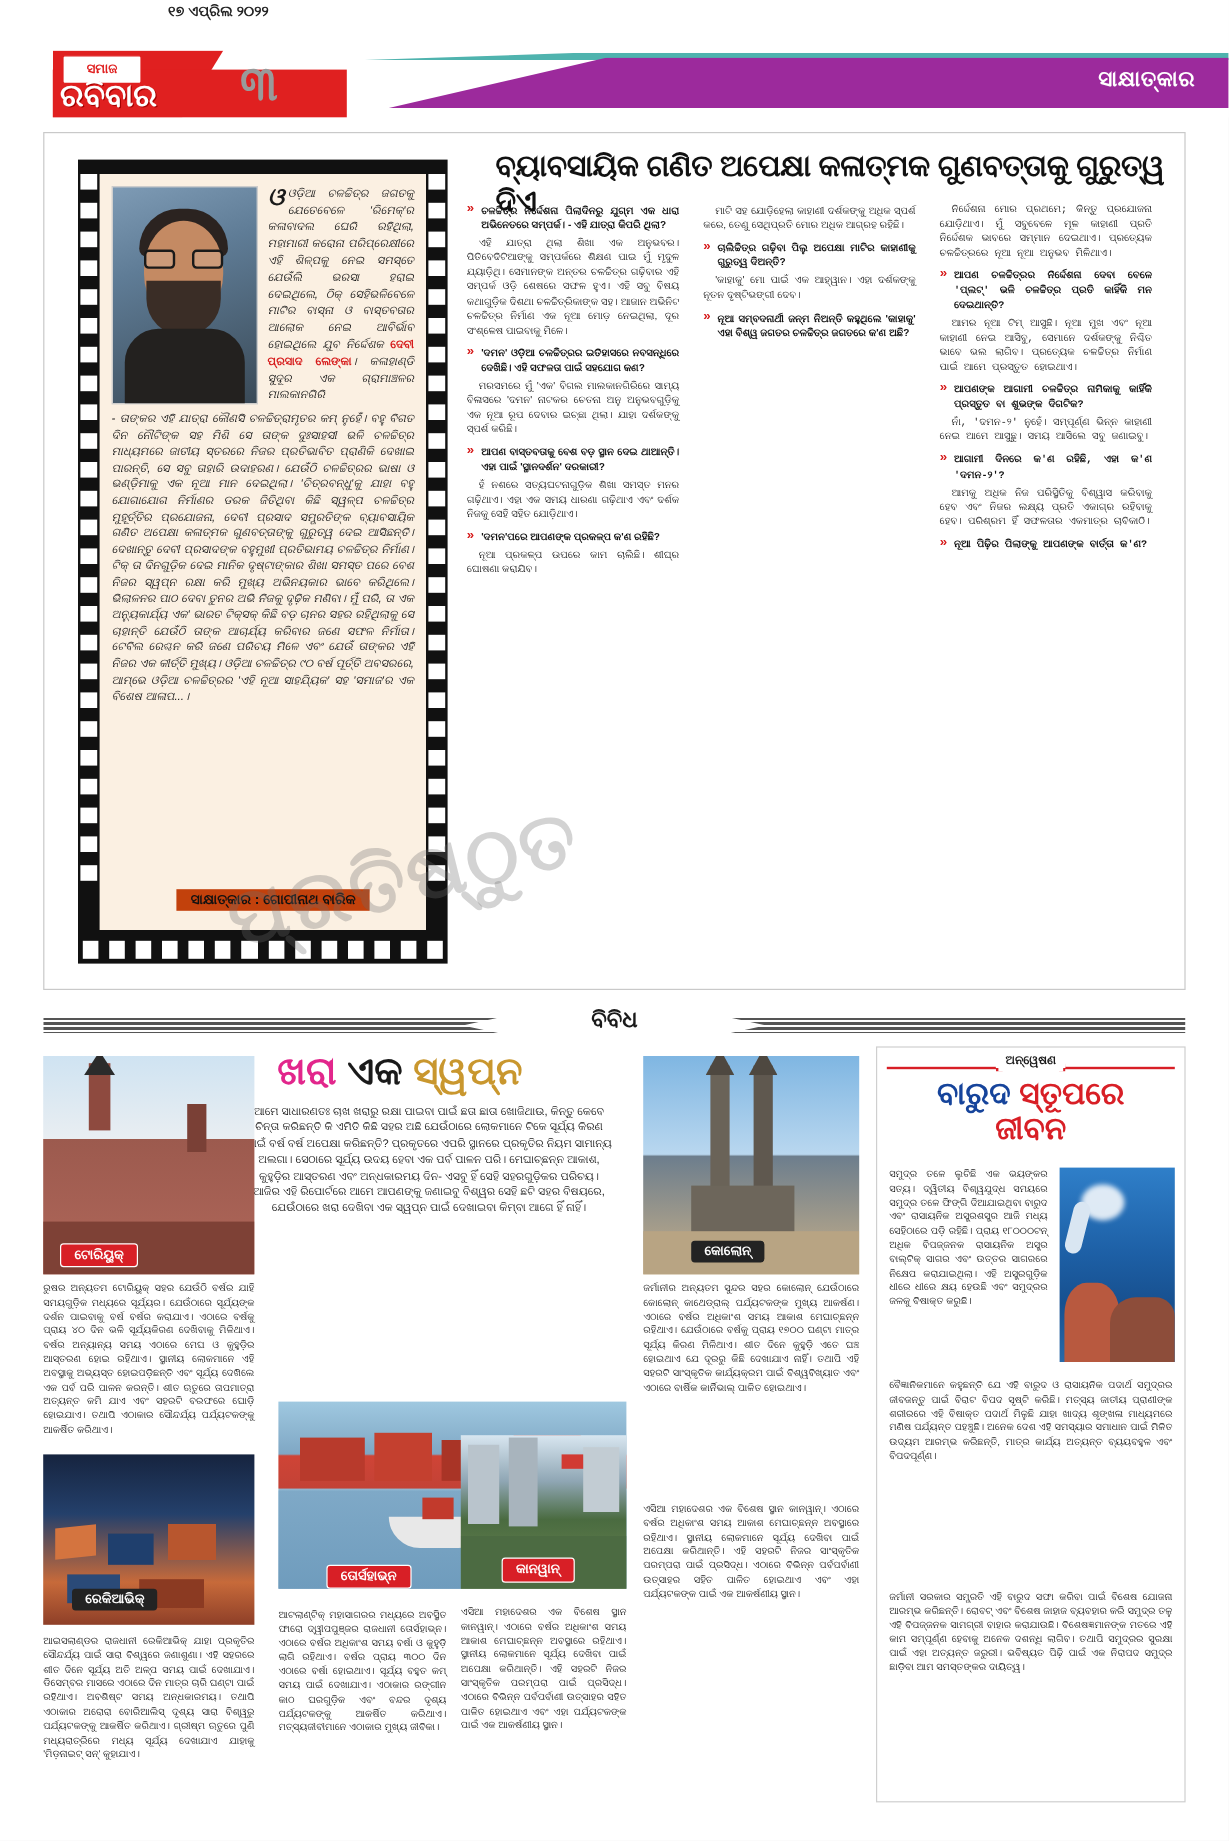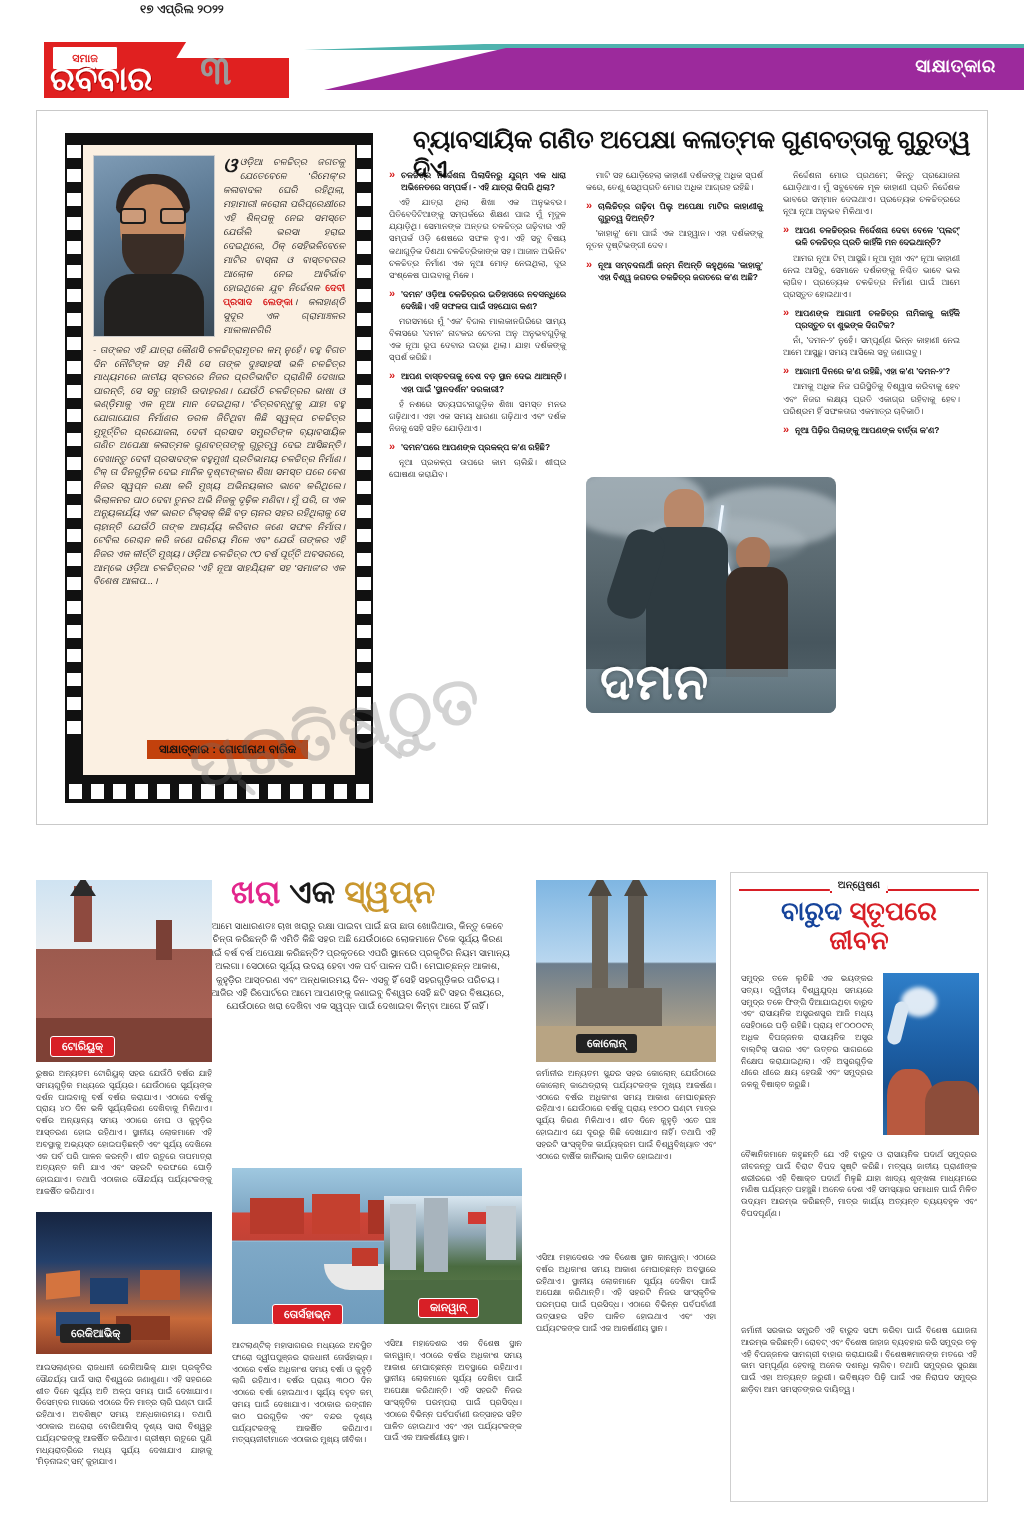--- a/index.html
+++ b/index.html
@@ -28,21 +28,21 @@
     background:#e02020;
   }
   .logo-badge{
     position:absolute;left:8px;top:4px;width:64px;height:22px;
     background:#fff;border:1px solid #e02020;border-radius:2px;
     display:flex;align-items:center;justify-content:center;
     font-size:11px;font-weight:bold;color:#e02020;line-height:1;
   }
   .logo-word{
     position:absolute;left:6px;top:18px;
-    font-size:33px;font-weight:bold;color:#ffffff;
+    font-size:26px;font-weight:bold;color:#ffffff;
     letter-spacing:0px;line-height:38px;
     text-shadow:1px 1px 0 #a50000;
     white-space:nowrap;
   }
   .logo-date{
     position:absolute;left:140px;top:2px;
     font-size:12px;color:#222;font-weight:bold;white-space:nowrap;
   }
   .page-no{
     position:absolute;left:200px;top:50px;
@@ -118,21 +118,21 @@
     position:absolute;left:64px;bottom:16px;
     background:#c2410c;padding:3px 12px;
     font-size:11.5px;font-weight:bold;color:#111;white-space:nowrap;
   }
 
   
   .cols{position:absolute;left:352px;top:58px;width:586px;height:630px;}
   .col{position:absolute;top:0;width:177px;font-size:8.4px;line-height:12.1px;color:#1b1b1b;text-align:justify;}
   .col.c1{left:0;}
   .col.c2{left:197px;}
-  .col.c3{left:394px;}
+  .col.c3{left:394px;font-family:Liberation Mono, monospace;}
   .q{margin:0 0 3px 0;padding-left:12px;position:relative;font-weight:bold;color:#111;}
   .q:before{
     content:"»";position:absolute;left:0;top:-1px;color:#d61a1a;font-size:11px;font-weight:bold;
   }
   .a{margin:0 0 7px 0;text-indent:10px;}
   .poster{
     position:absolute;left:197px;top:308px;width:250px;height:236px;
     border-radius:8px;overflow:hidden;
     background:linear-gradient(180deg,#6c7c85 0%,#59686f 40%,#47565e 70%,#56666d 100%);
   }
@@ -358,43 +358,32 @@
         <p class="a">ନିର୍ଦ୍ଦେଶନା ମୋର ପ୍ରଥମେ; କିନ୍ତୁ ପ୍ରଯୋଜନା ଯୋଡ଼ିଥାଏ। ମୁଁ ସବୁବେଳେ ମୂଳ କାହାଣୀ ପ୍ରତି ନିର୍ଦ୍ଦେଶକ ଭାବରେ ସମ୍ମାନ ଦେଇଥାଏ। ପ୍ରତ୍ୟେକ ଚଳଚ୍ଚିତ୍ରରେ ନୂଆ ନୂଆ ଅନୁଭବ ମିଳିଥାଏ।</p>
         <p class="q">ଆପଣ ଚଳଚ୍ଚିତ୍ରର ନିର୍ଦ୍ଦେଶନା ଦେବା ବେଳେ 'ପ୍ଲଟ୍' ଭଳି ଚଳଚ୍ଚିତ୍ର ପ୍ରତି କାହିଁକି ମନ ଦେଇଥାନ୍ତି?</p>
         <p class="a">ଆମର ନୂଆ ଟିମ୍ ଆସୁଛି। ନୂଆ ମୁଖ ଏବଂ ନୂଆ କାହାଣୀ ନେଇ ଆସିବୁ, ସେମାନେ ଦର୍ଶକଙ୍କୁ ନିଶ୍ଚିତ ଭାବେ ଭଲ ଲାଗିବ। ପ୍ରତ୍ୟେକ ଚଳଚ୍ଚିତ୍ର ନିର୍ମାଣ ପାଇଁ ଆମେ ପ୍ରସ୍ତୁତ ହୋଇଥାଏ।</p>
         <p class="q">ଆପଣଙ୍କ ଆଗାମୀ ଚଳଚ୍ଚିତ୍ର ନାମିକାକୁ କାହିଁକି ପ୍ରସ୍ତୁତ ବା ଶୁଭଙ୍କ ଦିଗଟିକ?</p>
         <p class="a">ନାଁ, 'ଦମନ-୨' ନୁହେଁ। ସମ୍ପୂର୍ଣ୍ଣ ଭିନ୍ନ କାହାଣୀ ନେଇ ଆମେ ଆସୁଛୁ। ସମୟ ଆସିଲେ ସବୁ ଜଣାଇବୁ।</p>
         <p class="q">ଆଗାମୀ ଦିନରେ କ'ଣ ରହିଛି, ଏହା କ'ଣ 'ଦମନ-୨'?</p>
         <p class="a">ଆମକୁ ଅଧିକ ନିଜ ପରିସ୍ଥିତିକୁ ବିଶ୍ୱାସ କରିବାକୁ ହେବ ଏବଂ ନିଜର ଲକ୍ଷ୍ୟ ପ୍ରତି ଏକାଗ୍ର ରହିବାକୁ ହେବ। ପରିଶ୍ରମ ହିଁ ସଫଳତାର ଏକମାତ୍ର ଚାବିକାଠି।</p>
         <p class="q">ନୂଆ ପିଢ଼ିର ପିଲାଙ୍କୁ ଆପଣଙ୍କ ବାର୍ତ୍ତା କ'ଣ?</p>
       </div>
 
-      <div class="poster">
-        <div class="cloud" style="left:-20px;top:-10px;width:140px;height:70px;"></div>
-        <div class="cloud" style="right:-10px;top:10px;width:150px;height:60px;"></div>
-        <div class="cloud" style="left:40px;top:40px;width:180px;height:50px;opacity:.4"></div>
-        <div class="bolt">
-            <span></span>
-            <span></span>
-          </div>
-        <div class="man" style="left:78px;top:12px;width:40px;height:44px;border-radius:18px 18px 14px 14px;background:#b9886a;"></div>
-        <div class="man" style="left:60px;top:50px;width:82px;height:150px;border-radius:22px 22px 0 0;"></div>
-        <div class="man" style="left:30px;top:52px;width:40px;height:90px;border-radius:16px;transform:rotate(18deg);"></div>
-        <div class="man" style="left:150px;top:60px;width:34px;height:36px;border-radius:16px;background:#a9785c;"></div>
-        <div class="man" style="left:140px;top:90px;width:62px;height:110px;border-radius:18px 18px 0 0;background:#3a2d26;"></div>
-        <div class="water"></div>
-        <div class="poster-title">ଦମନ</div>
-      </div>
     </div>
 
     <div class="watermark">
       <span>ପ୍ରତିଷ୍ଠୁତ</span>
     </div>
   </div>
 
+  <div class="divider">
+    <div class="div-line l"></div>
+    <div class="div-line r"></div>
+    <div class="div-label">ବିବିଧ</div>
+  </div>
 
   <div class="bottom">
 
     <div class="travel">
 
       <div class="swoosh">
         <div class="arc a1"></div>
         <div class="arc a2"></div>
       </div>
 

